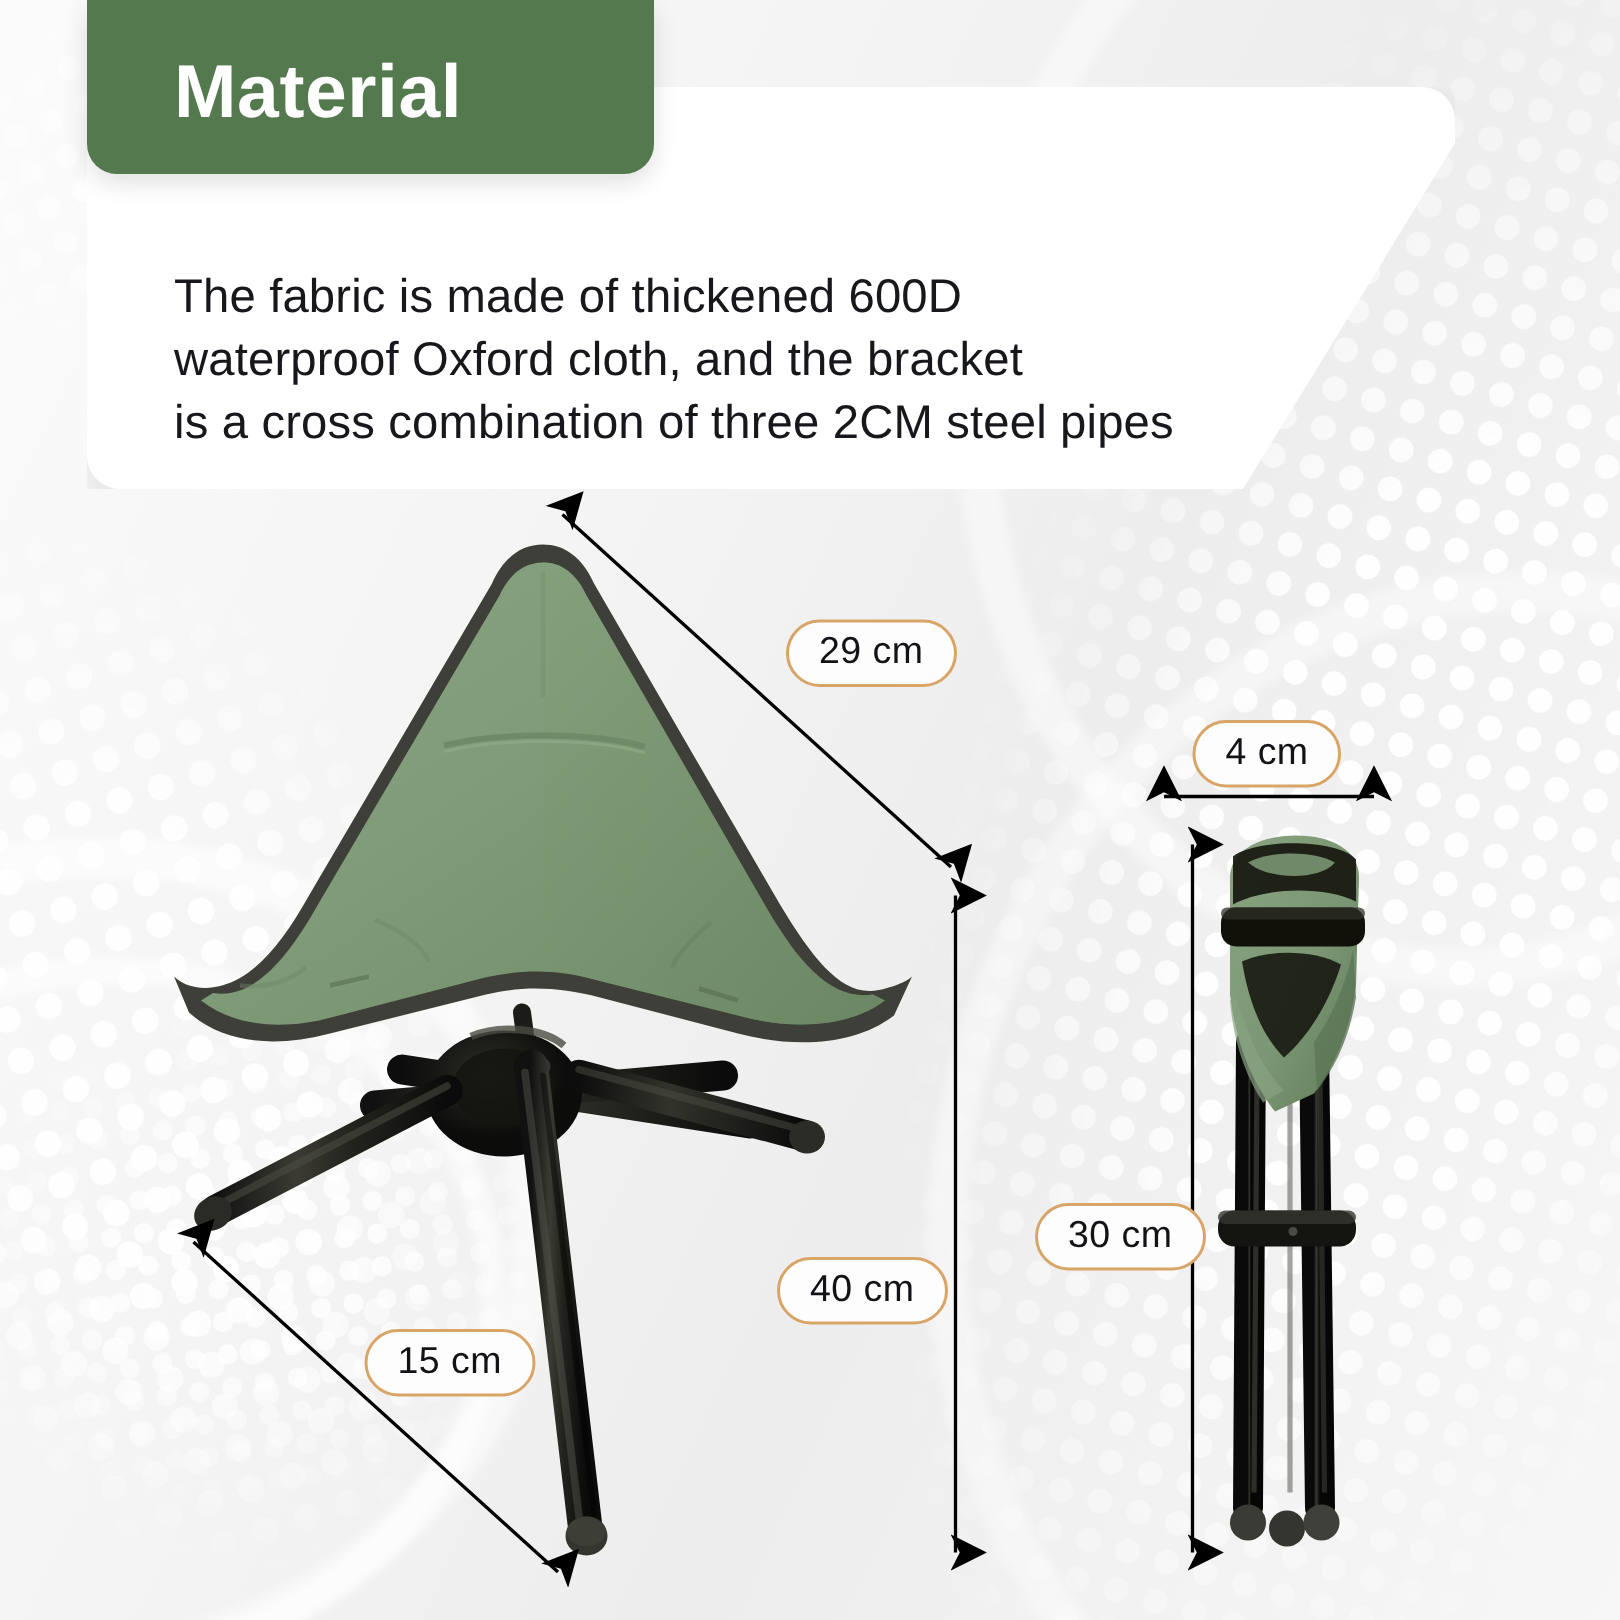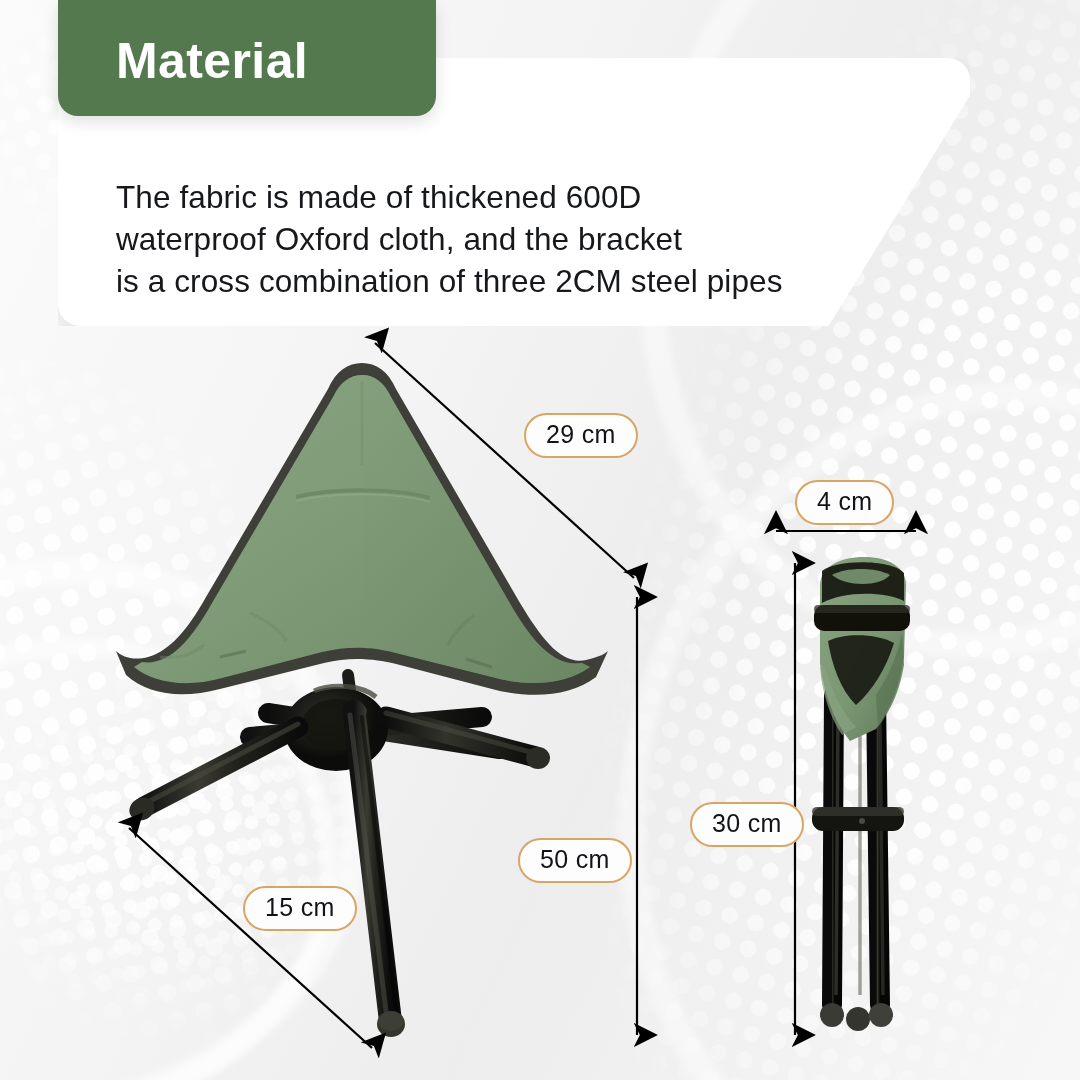--- a/index.html
+++ b/index.html
@@ -341,21 +341,21 @@
   <g>
     <line x1="776" y1="531" x2="916" y2="531" stroke="#000" stroke-width="2.2" marker-start="url(#arrUp)" marker-end="url(#arrUp)"></line>
   </g>
 
   <g>
     <line x1="795" y1="563" x2="795" y2="1035" stroke="#000" stroke-width="2.2" marker-start="url(#arrUp)" marker-end="url(#arrUp)"></line>
   </g>
 </svg>
 
 <div class="dim-pill" id="pill-29">29 cm</div>
-<div class="dim-pill" id="pill-40">50 cm</div>
+<div class="dim-pill" id="pill-40">40 cm</div>
 <div class="dim-pill" id="pill-15">15 cm</div>
 <div class="dim-pill" id="pill-7">4 cm</div>
 <div class="dim-pill" id="pill-50">30 cm</div>
 
 <div id="info-card"></div>
 <div id="body-text">The fabric is made of thickened 600D
 waterproof Oxford cloth, and the bracket
 is a cross combination of three 2CM steel pipes</div>
 <div id="material-badge">
   <span id="material-label">Material</span>

